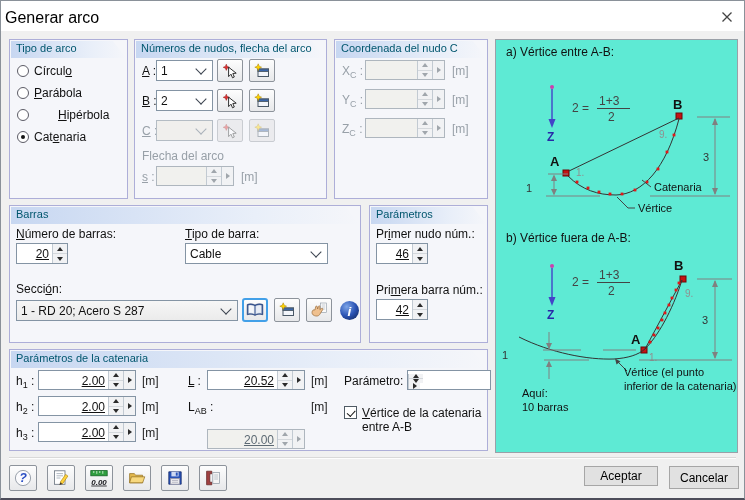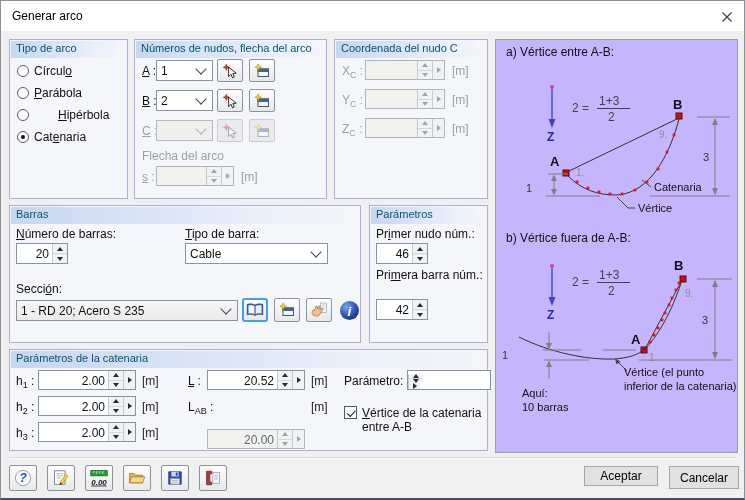--- a/index.html
+++ b/index.html
@@ -1,40 +1,40 @@
 <!DOCTYPE html>
 <html><head>
 <meta charset="utf-8">
 <style>
   html,body{margin:0;padding:0;background:#d6d6d6;font-family:"Liberation Sans",sans-serif;}
   .dialog{position:relative;width:745px;height:500px;box-sizing:border-box;background:#f0f0f0;
     border:1px solid #8a9199;border-bottom:2px solid #4d4d5a;overflow:hidden;font-size:12px;color:#111;}
   .titlebar{position:absolute;left:0;top:0;right:0;height:30px;background:#fff;}
-  .title{position:absolute;left:11px;top:8px;font-size:12px;color:#000;white-space:nowrap;}
+  .title{position:absolute;left:4px;top:8px;font-size:16px;color:#000;white-space:nowrap;}
   .close{position:absolute;right:7px;top:6px;width:20px;height:20px;display:flex;align-items:center;justify-content:center;cursor:pointer;}
   .grp{position:absolute;border:1px solid #adaed8;background:#f5f6fa;box-sizing:border-box;}
   .ghdr{position:absolute;left:1px;top:1px;right:1px;height:17px;
     background:linear-gradient(to right,#c7d7f1,#e9eff9 70%,#f5f6fa);
     clip-path:polygon(0 0,calc(100% - 13px) 0,100% 100%,0 100%);}
   .ghtx{position:absolute;left:6px;top:2px;font-size:11px;color:#00566e;white-space:nowrap;}
   .lbl{position:absolute;white-space:nowrap;line-height:14px;font-size:12px;color:#111;}
   .gray{color:#98a0a8;}
   sub{font-size:9px;line-height:0;}
   .radio-row{position:absolute;left:7px;display:flex;align-items:center;gap:5px;height:15px;cursor:default;}
   .rad{width:12px;height:12px;border:1px solid #5c5c66;border-radius:50%;background:#fff;box-sizing:border-box;flex:none;}
   .rad.sel::after{content:"";display:block;width:4px;height:4px;background:#141414;border-radius:50%;margin:3px;}
   .radio-row .lbl{position:static;}
   .combo{position:absolute;height:21px;background:#fff;border:1px solid #8494a4;box-sizing:border-box;display:flex;align-items:center;}
   .combo .cval{flex:1;padding-left:4px;overflow:hidden;white-space:nowrap;font-size:12px;}
   .combo.grayface{background:linear-gradient(#f6f6f6,#ebebeb);}
   .combo.dis{background:#f0efed;border-color:#b4bcc4;}
   .chev{width:7px;height:7px;border-right:1.4px solid #3c4450;border-bottom:1.4px solid #3c4450;transform:rotate(45deg);margin:-4px 7px 0 4px;flex:none;}
   .combo.dis .chev{border-color:#aab2ba;}
   .spin{position:absolute;height:20px;background:#fff;border:1px solid #8494a4;box-sizing:border-box;display:flex;align-items:stretch;}
-  .spin .val{flex:1;text-align:right;padding:3px 3px 0 2px;font-size:12px;overflow:hidden;white-space:nowrap;}
+  .spin .val{flex:1;text-align:right;padding:3px 3px 0 2px;font-size:12px;overflow:hidden;white-space:nowrap;text-decoration:underline;}
   .sbt{width:14px;display:flex;flex-direction:column;border-left:1px solid #c2cad2;flex:none;}
   .sbt .sb{flex:1;background:#f1f2f4;display:flex;align-items:center;justify-content:center;}
   .sbt .sb + .sb{border-top:1px solid #d4d8dc;}
   .sdet{width:11px;border-left:1px solid #c2cad2;background:#f1f2f4;display:flex;align-items:center;justify-content:center;flex:none;}
   .tu{width:0;height:0;border-left:3px solid transparent;border-right:3px solid transparent;border-bottom:4px solid #2a2a2a;}
   .td{width:0;height:0;border-left:3px solid transparent;border-right:3px solid transparent;border-top:4px solid #2a2a2a;}
   .tr{width:0;height:0;border-top:3px solid transparent;border-bottom:3px solid transparent;border-left:4px solid #2a2a2a;}
   .spin.dis{background:#f1f1ee;border-color:#aeb6be;}
   .spin.dis .val{color:#5d6a74;}
   .spin.dis .tu{border-bottom-color:#a0a6ac;}
@@ -43,21 +43,21 @@
   .unit{position:absolute;font-size:12px;color:#1c1c1c;white-space:nowrap;}
   .unit.g{color:#98a0a8;}
   .ibtn{position:absolute;border:1px solid #8d939b;background:linear-gradient(#fdfdfd,#e7e8ea);border-radius:2px;display:flex;align-items:center;justify-content:center;box-sizing:border-box;cursor:pointer;}
   .ibtn.focus{border:2px solid #42a0e8;border-radius:3px;}
   .ibtn.dis{opacity:.42;background:#dedede;cursor:default;}
   .ibtn.nob{border:none;background:none;}
   .cb{position:absolute;width:13px;height:13px;background:#fff;border:1px solid #4f5a64;box-sizing:border-box;}
   .cb::after{content:"";position:absolute;left:1.6px;top:2.6px;width:7px;height:3.6px;border-left:1.7px solid #161616;border-bottom:1.7px solid #161616;transform:rotate(-48deg);}
   .sep{position:absolute;left:8px;right:8px;top:456px;height:0;border-top:1px solid #d9d9d9;border-bottom:1px solid #fdfdfd;}
   .btn{position:absolute;background:#e1e1e1;border:1px solid #a6a6a6;box-sizing:border-box;display:flex;align-items:center;justify-content:center;font-size:12px;cursor:pointer;}
-  .panel{position:absolute;left:494px;top:38px;width:243px;height:414px;background:#c4b5fd;border:1px solid #9aa0a8;box-sizing:border-box;}
+  .panel{position:absolute;left:494px;top:38px;width:243px;height:414px;background:#5eead4;border:1px solid #9aa0a8;box-sizing:border-box;}
   .panel svg{position:absolute;left:0;}
   svg text{font-family:"Liberation Sans",sans-serif;}
 </style>
 </head>
 <body>
 
 <div class="dialog">
 
   <div class="titlebar">
     <span class="title">Generar arco</span>
@@ -243,21 +243,21 @@
       </div>
 
     <span class="lbl" style="left:175px;top:21px;"><u>T</u>ipo de barra:</span>
     <div class="combo" style="left:175px;top:37px;width:143px;">
       <span class="cval">Cable</span>
     <span class="chev"></span>
       </div>
 
     <span class="lbl" style="left:6px;top:76px;">Secci<u>ó</u>n:</span>
     <div class="combo grayface" style="left:6px;top:94px;width:222px;">
-      <span class="cval">1 - RD 20; Acero S 235</span>
+      <span class="cval">1 - RD 20; Acero S 287</span>
     <span class="chev"></span>
       </div>
     <div class="ibtn focus" style="left:232px;top:92px;width:26px;height:24px;">
       <svg width="20" height="16" viewBox="0 0 20 16">
         <path d="M10 3 C7.6 1.7 4.6 1.5 2.2 2.5 L2.2 12.8 C4.6 11.8 7.6 12 10 13.4 C12.4 12 15.4 11.8 17.8 12.8 L17.8 2.5 C15.4 1.5 12.4 1.7 10 3 Z" fill="#2c4e96" stroke="#1b3468" stroke-width="0.6"></path>
         <path d="M9.4 4 C7.6 2.9 5.2 2.7 3.4 3.4 L3.4 11.6 C5.2 11 7.6 11.2 9.4 12.2 Z" fill="#f4f6fa" stroke="#9aa7b8" stroke-width="0.4"></path>
         <path d="M10.6 4 C12.4 2.9 14.8 2.7 16.6 3.4 L16.6 11.6 C14.8 11 12.4 11.2 10.6 12.2 Z" fill="#e8edf6" stroke="#9aa7b8" stroke-width="0.4"></path>
       </svg>
     </div>
     <div class="ibtn" style="left:264px;top:92px;width:26px;height:24px;">
@@ -299,21 +299,21 @@
       <span class="val">46</span>
     <span class="sbt">
           <span class="sb">
             <i class="tu"></i>
           </span>
           <span class="sb">
             <i class="td"></i>
           </span>
         </span>
       </div>
-    <span class="lbl" style="left:6px;top:62px;">Pri<u>m</u>era barra núm.:</span>
+    <span class="lbl" style="left:6px;top:77px;">Pri<u>m</u>era barra núm.:</span>
     <div class="spin" style="left:6px;top:93px;width:52px;height:21px;">
       <span class="val">42</span>
     <span class="sbt">
           <span class="sb">
             <i class="tu"></i>
           </span>
           <span class="sb">
             <i class="td"></i>
           </span>
         </span>

